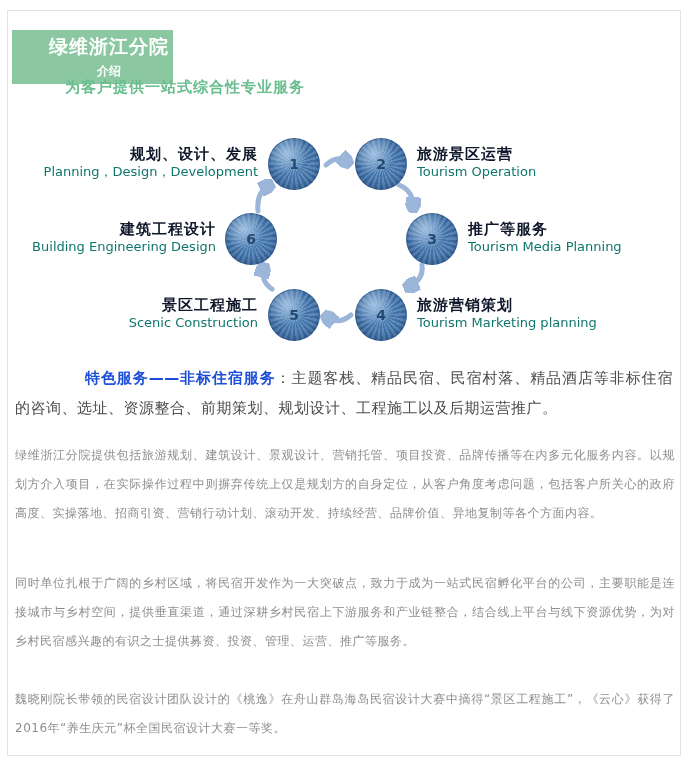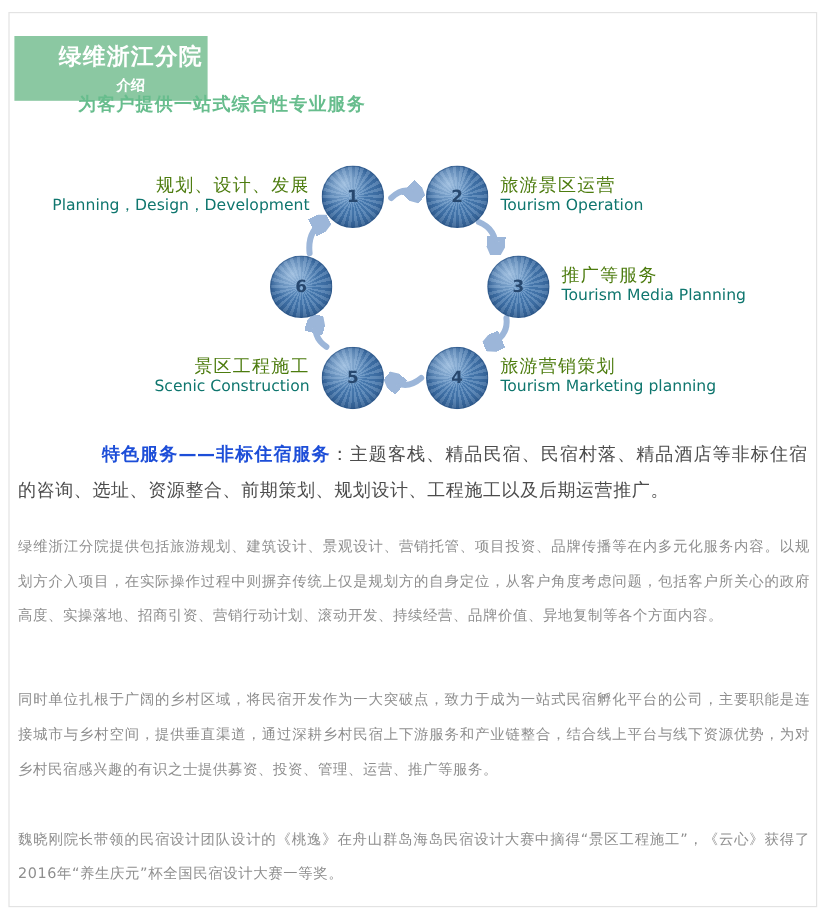--- a/index.html
+++ b/index.html
@@ -34,21 +34,21 @@
     background:
       radial-gradient(circle at 36% 30%, rgba(190,215,240,.75) 0%, rgba(190,215,240,0) 42%),
       repeating-conic-gradient(from 15deg, rgba(255,255,255,.14) 0deg 7deg, rgba(20,50,90,.10) 7deg 14deg),
       radial-gradient(circle, #578cc2 0%, #3a6ba2 72%, #305e92 100%);
     box-shadow:inset 0 0 0 1px rgba(40,80,130,.55), inset 0 -4px 6px rgba(20,50,90,.25);
   }
   .c1{left:260px;top:12px;} .c2{left:347px;top:12px;}
   .c6{left:217px;top:87px;} .c3{left:398px;top:87px;}
   .c5{left:260px;top:163px;} .c4{left:347px;top:163px;}
   .dlabel{position:absolute;line-height:17px;}
-  .dlabel .zh{font-size:15px;font-weight:normal;color:#4d7c0f;letter-spacing:1px;}
+  .dlabel .zh{font-size:15px;font-weight:bold;color:#0f172a;letter-spacing:1px;}
   .dlabel .en{font-size:13px;color:#0f766e;}
   .dlabel.right{text-align:right;}
   .l1{right:422px;top:20px;} .l2{left:409px;top:20px;}
   .l6{right:464px;top:95px;} .l3{left:460px;top:95px;}
   .l5{right:422px;top:171px;} .l4{left:409px;top:171px;}
   .arrows{position:absolute;left:0;top:0;width:672px;height:240px;}
   .arrows path{fill:none;stroke:#9cb6d9;stroke-width:5;stroke-linecap:round;}
   
   .feature{
     position:absolute;left:7px;top:352px;width:658px;
@@ -124,20 +124,24 @@
       <div class="en">Tourism Media Planning</div>
     </div>
     <div class="dlabel l4">
       <div class="zh">旅游营销策划</div>
       <div class="en">Tourism Marketing planning</div>
     </div>
     <div class="dlabel right l5">
       <div class="zh">景区工程施工</div>
       <div class="en">Scenic Construction</div>
     </div>
+    <div class="dlabel right l6">
+      <div class="zh">建筑工程设计</div>
+      <div class="en">Building Engineering Design</div>
+    </div>
   </div>
 
   <div class="feature"><span class="lbl">特色服务——非标住宿服务</span><span>：主题客栈、精品民宿、民宿村落、精品酒店等非标住宿的咨询、选址、资源整合、前期策划、规划设计、工程施工以及后期运营推广。</span></div>
 
   <div class="para p1">绿维浙江分院提供包括旅游规划、建筑设计、景观设计、营销托管、项目投资、品牌传播等在内多元化服务内容。以规划方介入项目，在实际操作过程中则摒弃传统上仅是规划方的自身定位，从客户角度考虑问题，包括客户所关心的政府高度、实操落地、招商引资、营销行动计划、滚动开发、持续经营、品牌价值、异地复制等各个方面内容。</div>
   <div class="para p2">同时单位扎根于广阔的乡村区域，将民宿开发作为一大突破点，致力于成为一站式民宿孵化平台的公司，主要职能是连接城市与乡村空间，提供垂直渠道，通过深耕乡村民宿上下游服务和产业链整合，结合线上平台与线下资源优势，为对乡村民宿感兴趣的有识之士提供募资、投资、管理、运营、推广等服务。</div>
   <div class="para p3">魏晓刚院长带领的民宿设计团队设计的《桃逸》在舟山群岛海岛民宿设计大赛中摘得“景区工程施工”，《云心》获得了2016年“养生庆元”杯全国民宿设计大赛一等奖。</div>
 
 </div>
 

